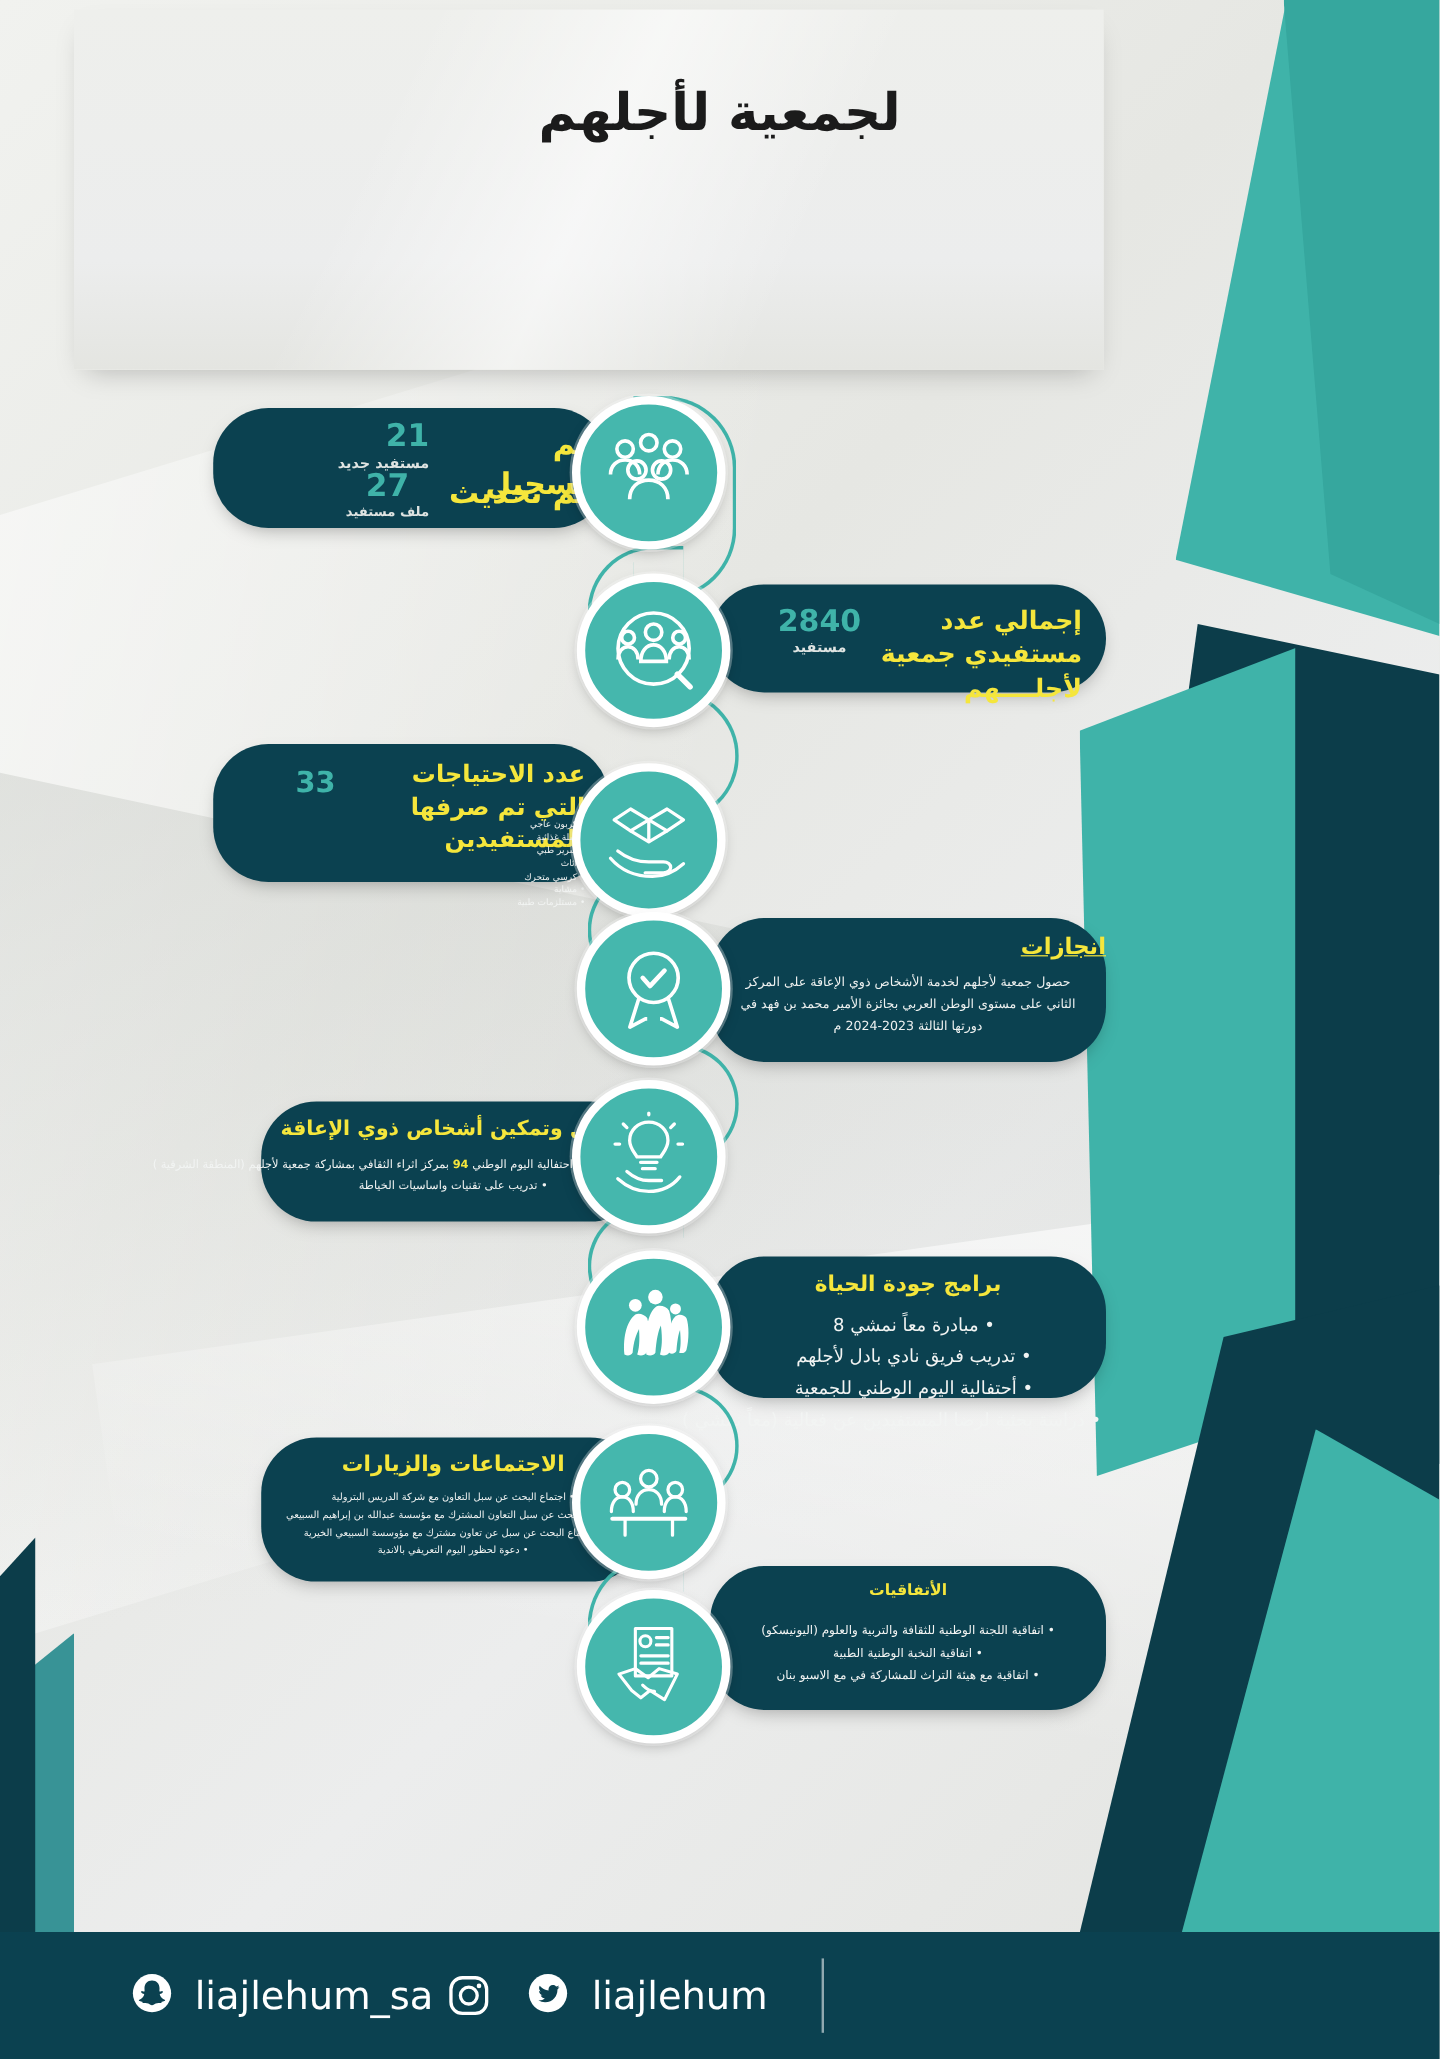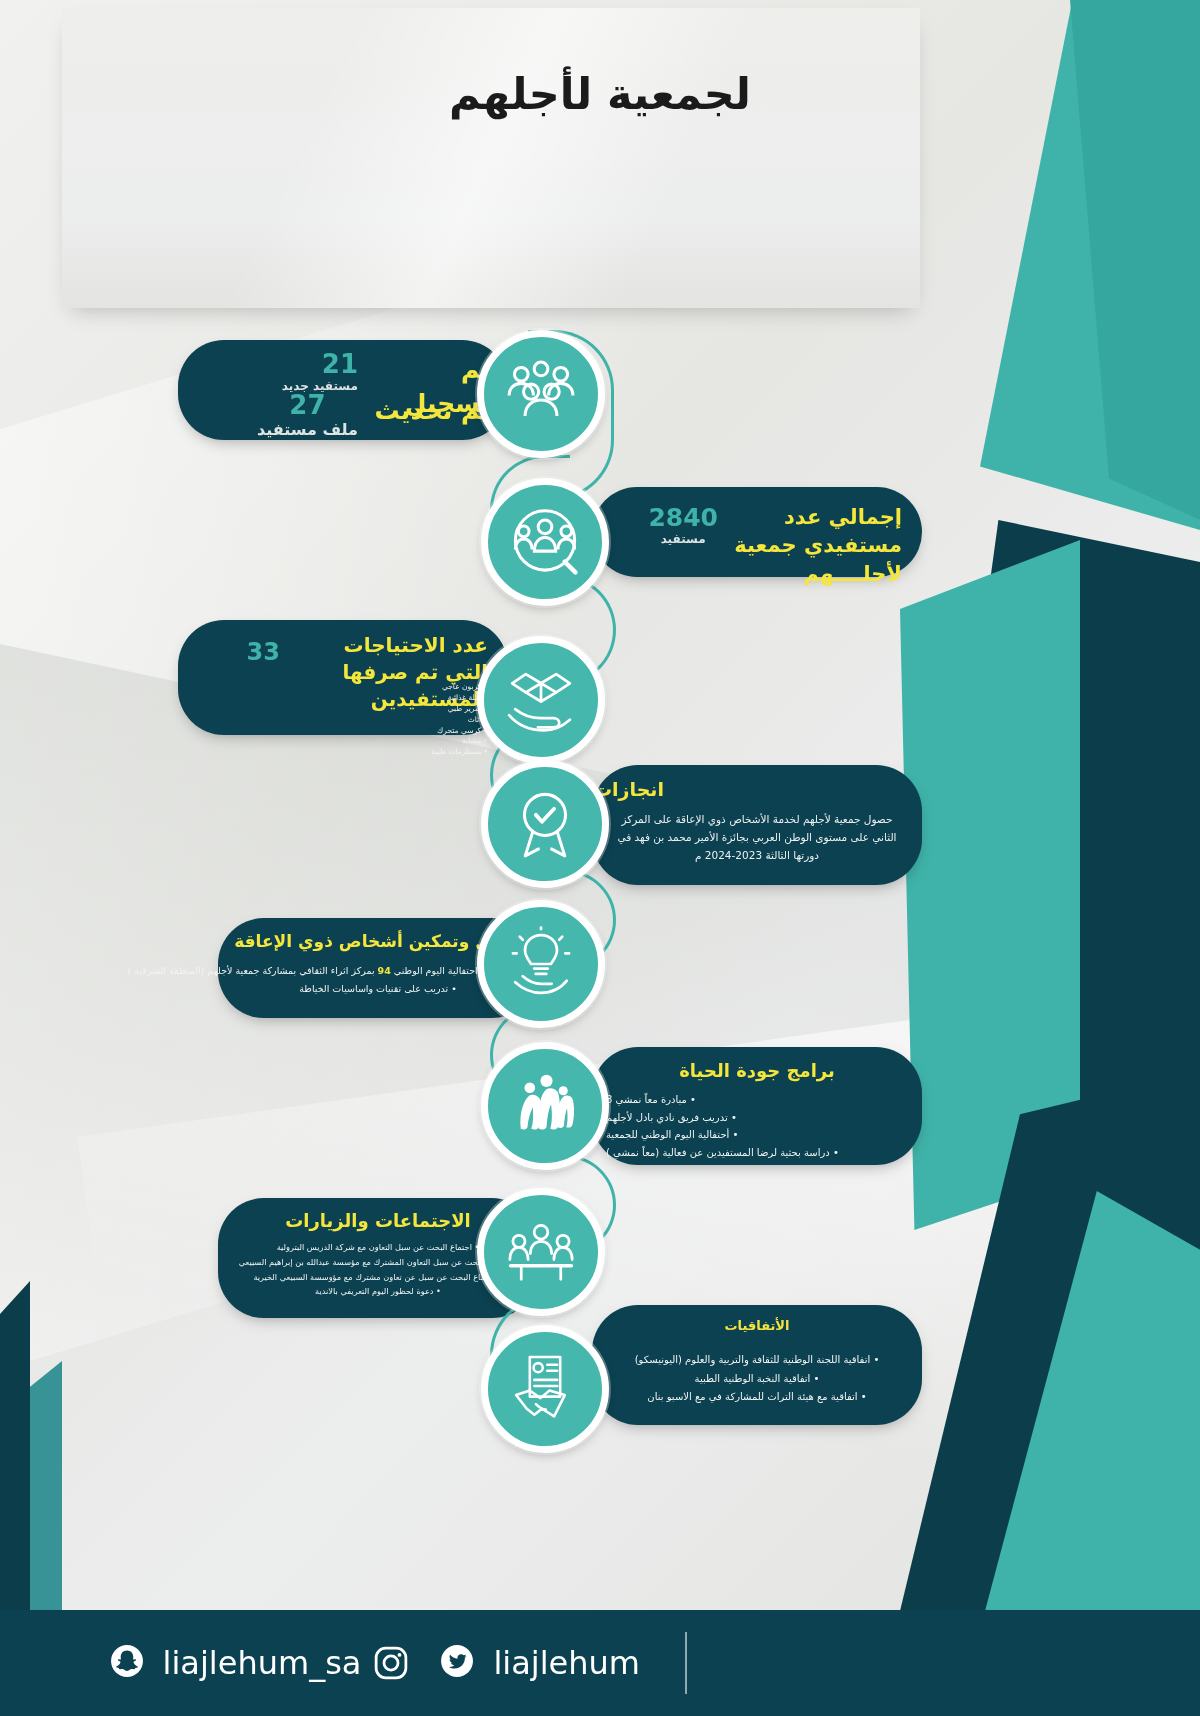--- a/index.html
+++ b/index.html
@@ -239,21 +239,21 @@
     <div class="card-title" style="font-size:25px; width:118px; text-align:right;">تم تسجيل</div>
     <div style="margin-top:-4px;">
       <div class="card-number" style="font-size:26px;">21</div>
       <div class="card-sub" style="font-size:12px;">مستفيد جديد</div>
     </div>
   </div>
   <div style="position:absolute; right:18px; top:54px; display:flex; align-items:flex-start; gap:14px; direction:rtl;">
     <div class="card-title" style="font-size:25px; width:118px; text-align:right;">تم تحديث</div>
     <div style="text-align:center; margin-top:-4px;">
       <div class="card-number" style="font-size:26px;">27</div>
-      <div class="card-sub" style="font-size:16px;">ملف مستفيد</div>
+      <div class="card-sub" style="font-size:11px;">ملف مستفيد</div>
     </div>
   </div>
 </div>
 
 <div class="badge" style="left:477px; top:330px;">
   <svg viewBox="0 0 100 100">
     <g fill="none" stroke="#ffffff" stroke-width="4">
       <circle cx="24" cy="24" r="9"></circle>
         <circle cx="50" cy="17" r="9"></circle>
         <circle cx="76" cy="24" r="9"></circle>
@@ -318,21 +318,21 @@
       <path d="M50 28v24"></path>
       <path d="M16 62c10 8 20 12 34 12h16c5 0 8 3 8 6s-3 6-8 6H46" stroke-linecap="round"></path>
       <path d="M8 70c12 14 28 20 46 20 12 0 24-5 34-14" stroke-linecap="round"></path>
     </g>
   </svg>
 </div>
 
 <div class="connector" style="left:490px; top:725px; width:80px; height:100px; border-radius:60px 0 0 60px; border-right:none;"></div>
 
 <div class="card" style="left:592px; top:765px; width:330px; height:120px;">
-  <div class="card-title" style="position:absolute; left:1px; right:0; top:12px; font-size:19px; text-align:left;">انجازات</div>
+  <div class="card-title" style="position:absolute; left:1px; right:0; top:12px; font-size:19px; text-align:right;text-decoration:underline;">انجازات</div>
   <div class="body-text" style="position:absolute; left:20px; right:20px; top:46px; font-size:10.5px; text-align:center;">حصول جمعية لأجلهم لخدمة الأشخاص ذوي الإعاقة على المركز الثاني على مستوى الوطن العربي بجائزة الأمير محمد بن فهد في دورتها الثالثة  2023-2024 م</div>
 </div>
 
 <div class="badge" style="left:481px; top:760px;">
   <svg viewBox="0 0 100 100">
     <g fill="none" stroke="#ffffff" stroke-width="4">
       <circle cx="50" cy="38" r="27"></circle>
       <path d="M38 38l8 9 16-17" stroke-width="5" stroke-linecap="round" stroke-linejoin="round"></path>
       <path d="M34 60L24 92l17-9 2 0" stroke-linejoin="round"></path>
       <path d="M66 60l10 32-17-9-2 0" stroke-linejoin="round"></path>
@@ -359,21 +359,21 @@
       <path d="M16 74c10 9 22 14 34 14 14 0 26-6 34-16"></path>
       <path d="M26 66c8 7 16 10 24 10h14"></path>
     </g>
   </svg>
 </div>
 
 <div class="connector" style="left:490px; top:1005px; width:80px; height:100px; border-radius:60px 0 0 60px; border-right:none;"></div>
 
 <div class="card" style="left:592px; top:1047px; width:330px; height:118px;">
   <div class="card-title" style="position:absolute; left:0; right:0; top:12px; font-size:18px; text-align:center;">برامج جودة الحياة</div>
-  <ul class="bullets" style="position:absolute; left:14px; right:4px; top:44px; font-size:10px; text-align:left; line-height:1.75;">
+  <ul class="bullets" style="position:absolute; left:14px; right:4px; top:44px; font-size:15px; text-align:center; line-height:1.75;">
       <li>مبادرة معاً نمشي  8</li>
       <li>تدريب فريق نادي بادل لأجلهم</li>
       <li>أحتفالية اليوم الوطني للجمعية</li>
       <li>دراسة بحثية لرضا المستفيدين عن فعالية (معاً نمشي )</li>
     </ul>
 </div>
 
 <div class="badge" style="left:481px; top:1042px;">
   <svg viewBox="0 0 100 100">
     <g fill="#ffffff">

